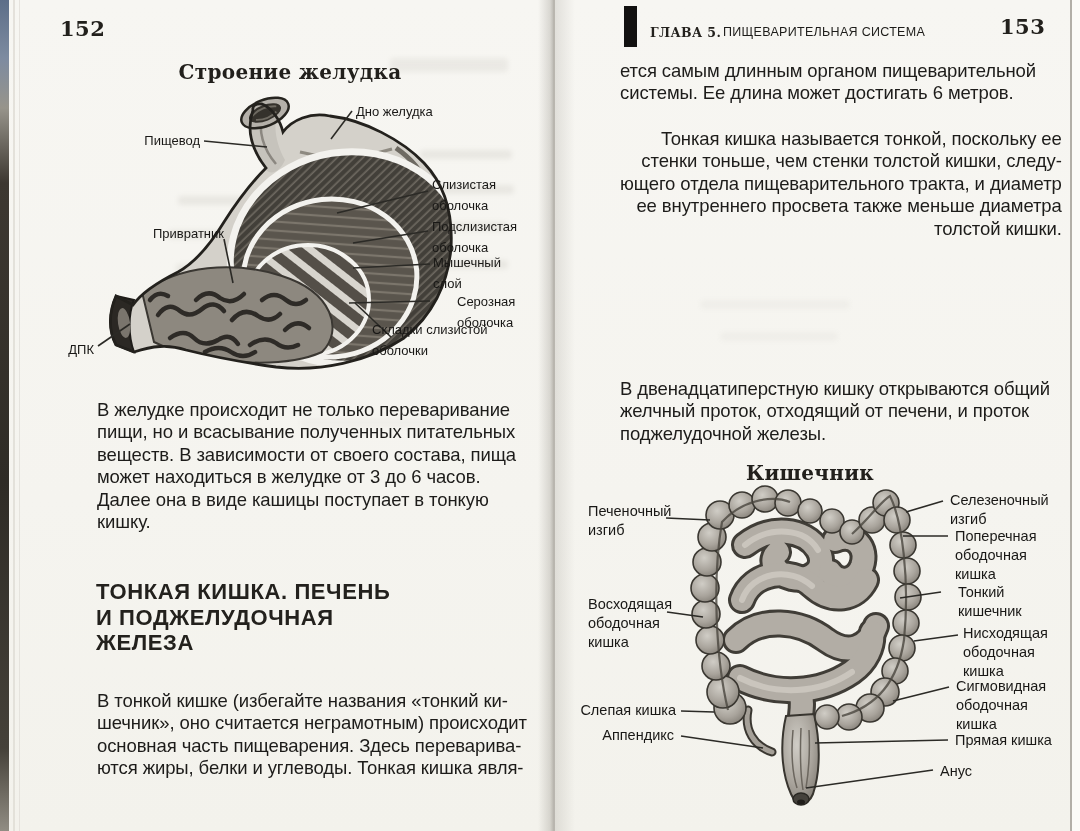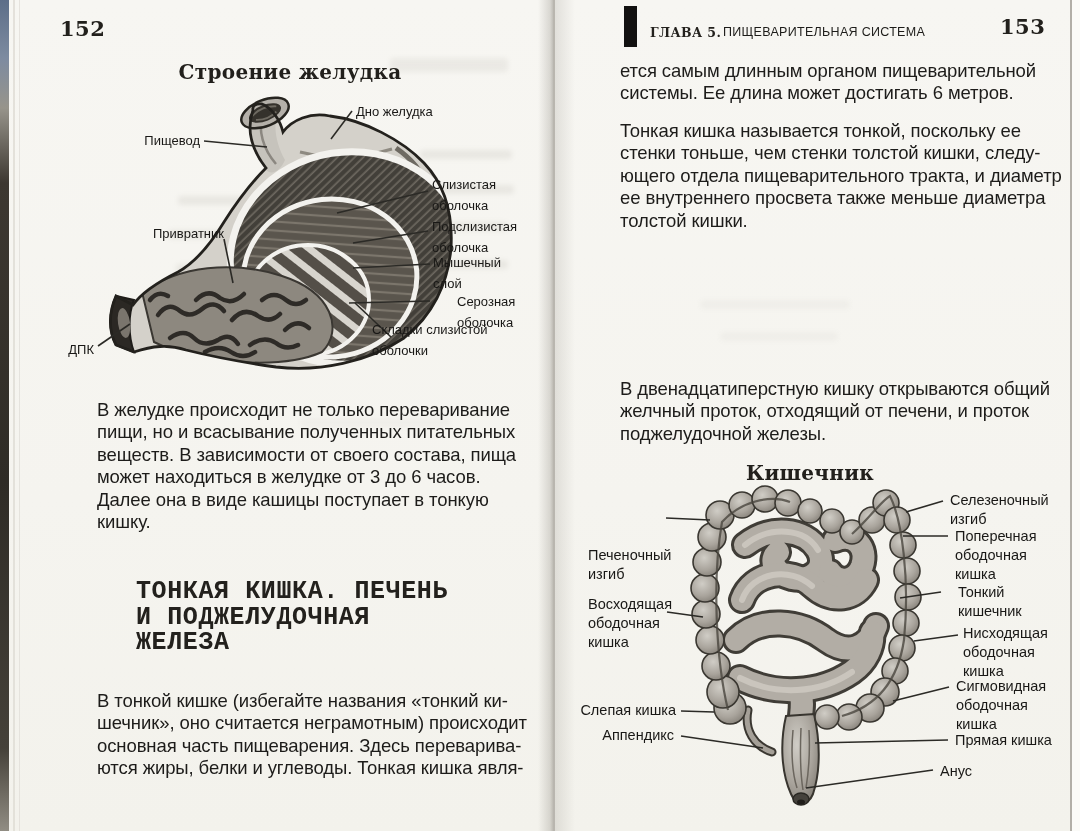--- a/index.html
+++ b/index.html
@@ -17,21 +17,21 @@
     background:linear-gradient(90deg,rgba(110,105,95,.16) 0%,rgba(110,105,95,0) 100%);}
   .right-edge-line{position:absolute;left:1070px;top:0;width:2px;height:831px;background:#b2afa8;}
   .right-edge-paper{position:absolute;left:1072px;top:0;width:8px;height:831px;background:#fbfbf8;}
   
   .pagenum{font-family:"DejaVu Serif",serif;font-weight:700;font-size:21px;color:#22201c;letter-spacing:.5px;}
   .chapter{font-family:"DejaVu Serif",serif;font-weight:700;font-size:12.5px;color:#23211d;letter-spacing:.4px;}
   .chapter-title{font-size:12.5px;color:#1d1c19;letter-spacing:.3px;}
   .header-bar{position:absolute;left:624px;top:6px;width:13px;height:41px;background:#121110;}
   .fig-title{font-family:"DejaVu Serif",serif;font-weight:700;font-size:20px;color:#22201c;text-align:center;letter-spacing:.3px;}
   .para{font-size:18.5px;line-height:22.4px;color:#1d1c1a;white-space:pre;letter-spacing:-0.1px;}
-  .heading{font-family:Liberation Mono, monospace;font-weight:700;font-size:25px;line-height:25.5px;color:#23211d;white-space:pre;letter-spacing:.6px;margin-left:40px;}
+  .heading{font-family:Liberation Sans, sans-serif;font-weight:700;font-size:22px;line-height:25.5px;color:#23211d;white-space:pre;letter-spacing:.6px;}
   .flabel{position:absolute;font-size:13px;line-height:21px;color:#191816;white-space:pre;}
   .flabel.small{line-height:19px;font-size:14.5px;}
   .ghost{position:absolute;background:#8f8b80;opacity:.13;filter:blur(2.5px);border-radius:4px;height:9px;pointer-events:none;}
   svg{position:absolute;overflow:visible;}
 </style>
 </head>
 <body>
 
 <div class="scan">
 
@@ -164,21 +164,21 @@
 основная часть пищеварения. Здесь переварива-
 ются жиры, белки и углеводы. Тонкая кишка явля-</div>
 
   <div class="header-bar"></div>
   <div class="abs chapter" style="left:650px;top:25px;">ГЛАВА 5.</div>
   <div class="abs chapter-title" style="left:723px;top:25px;">ПИЩЕВАРИТЕЛЬНАЯ СИСТЕМА</div>
   <div class="abs pagenum" style="left:1000px;top:14px;width:45px;text-align:right;">153</div>
 
   <div class="abs para" style="left:620px;top:60px;">ется самым длинным органом пищеварительной
 системы. Ее длина может достигать 6 метров.</div>
-  <div class="abs para" style="left:620px;top:120px;">Тонкая кишка называется тонкой, поскольку ее
+  <div class="abs para" style="left:620px;top:128px;text-align:right;">Тонкая кишка называется тонкой, поскольку ее
 стенки тоньше, чем стенки толстой кишки, следу-
 ющего отдела пищеварительного тракта, и диаметр
 ее внутреннего просвета также меньше диаметра
 толстой кишки.</div>
   <div class="abs para" style="left:620px;top:378px;">В двенадцатиперстную кишку открываются общий
 желчный проток, отходящий от печени, и проток
 поджелудочной железы.</div>
 
   <div class="abs fig-title" style="left:660px;top:461px;width:300px;">Кишечник</div>
 
@@ -264,21 +264,21 @@
       <line x1="943" y1="501" x2="906" y2="512"></line>
       <line x1="948" y1="536" x2="903" y2="536"></line>
       <line x1="941" y1="592" x2="900" y2="598"></line>
       <line x1="958" y1="635" x2="914" y2="641"></line>
       <line x1="949" y1="687" x2="893" y2="701"></line>
       <line x1="948" y1="740" x2="815" y2="743"></line>
       <line x1="933" y1="770" x2="806" y2="788"></line>
     </g>
   </svg>
 
-  <div class="flabel small" style="left:588px;top:502px;margin-top:44px;">Печеночный
+  <div class="flabel small" style="left:588px;top:502px;">Печеночный
 изгиб</div>
   <div class="flabel small" style="left:588px;top:595px;">Восходящая
 ободочная
 кишка</div>
   <div class="flabel small" style="right:404px;top:701px;text-align:right;">Слепая кишка</div>
   <div class="flabel small" style="right:406px;top:726px;text-align:right;">Аппендикс</div>
   <div class="flabel small" style="left:950px;top:491px;">Селезеночный
 изгиб</div>
   <div class="flabel small" style="left:955px;top:527px;">Поперечная
 ободочная

